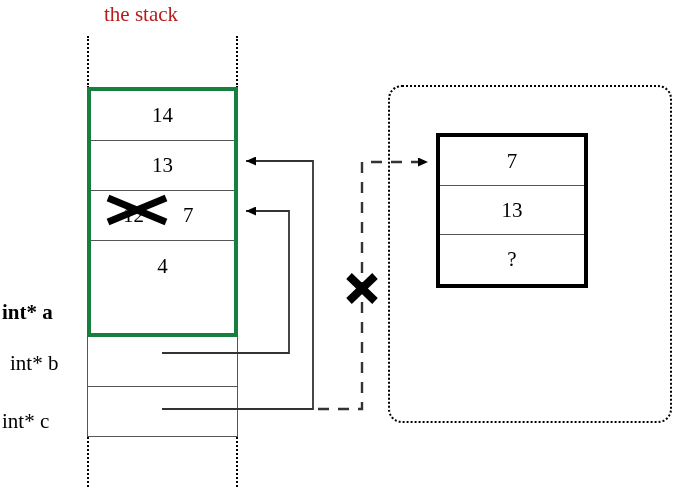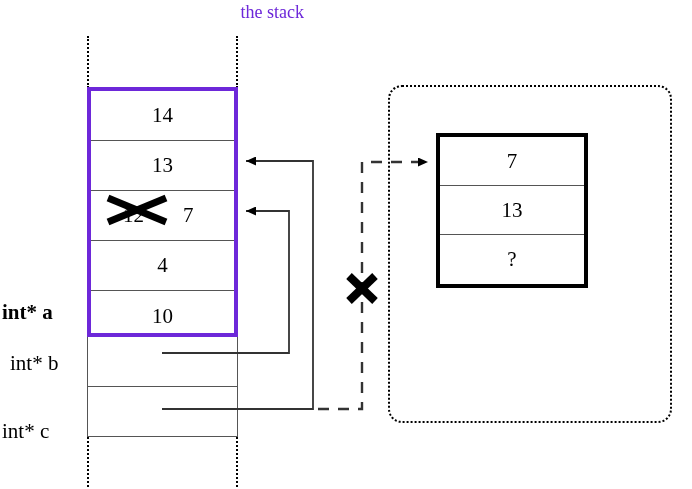--- a/index.html
+++ b/index.html
@@ -12,24 +12,24 @@
   }
   #canvas {
     position: relative;
     width: 692px;
     height: 489px;
     background: #ffffff;
     overflow: hidden;
   }
   .title {
     position: absolute;
-    font-size: 18px;
-    color: #6d28d9;
+    font-size: 21px;
+    color: #b91c1c;
     white-space: nowrap;
-    text-align: right;
+    text-align: left;
   }
   #stack-title { left: 104px; top: 2px; width: 200px; }
   #heap-title  { left: 428px; top: 2px; width: 200px; }
 
   
   .stack-guide {
     position: absolute;
     width: 0;
     border-left: 2px dotted #000;
   }
@@ -50,21 +50,21 @@
     box-sizing: border-box;
   }
 
   
   #stack-frame {
     position: absolute;
     left: 87px;
     top: 87px;
     width: 151px;
     height: 250px;
-    border: 4px solid #6d28d9;
+    border: 4px solid #15803d;
     box-sizing: border-box;
     background: #fff;
   }
   #stack-frame .cell {
     position: relative;
     height: 50px;
     box-sizing: border-box;
     border-bottom: 1.5px solid #555;
     display: flex;
     align-items: center;
@@ -125,21 +125,21 @@
   
   .var-label {
     position: absolute;
     left: 2px;
     font-size: 21px;
     color: #000;
     white-space: nowrap;
   }
   #label-a { top: 300px; font-weight: bold; }
   #label-b { top: 351px; margin-left: 8px; }
-  #label-c { top: 419px; }
+  #label-c { top: 409px; }
 
   
   #overlay {
     position: absolute;
     left: 0;
     top: 0;
     width: 692px;
     height: 489px;
     pointer-events: none;
   }
@@ -186,23 +186,20 @@
       <span class="val">13</span>
     </div>
     <div class="cell">
       <div class="struck-wrap">
         <span class="struck-old">12</span>
         <span class="struck-new">7</span>
       </div>
     </div>
     <div class="cell">
       <span class="val">4</span>
-    </div>
-    <div class="cell">
-      <span class="val">10</span>
     </div>
   </div>
 
   <div id="stack-lower">
     <div class="cell"></div>
     <div class="cell"></div>
   </div>
 
   <div id="heap-block">
     <div class="cell">

